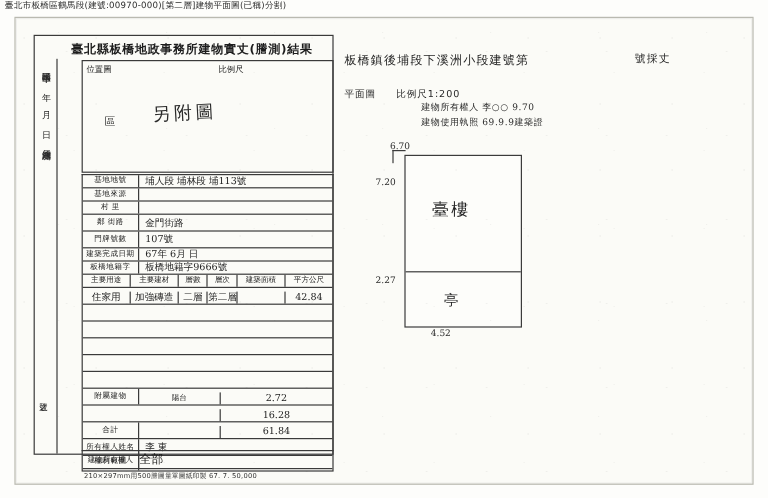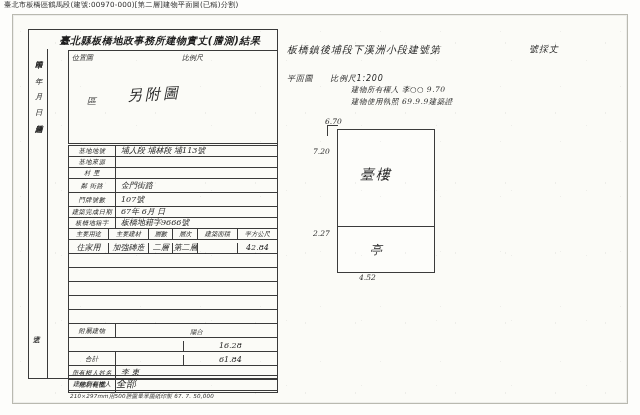--- a/index.html
+++ b/index.html
@@ -35,21 +35,20 @@
   
   .sheet {
     position: absolute;
     left: 12px;
     top: 14px;
     width: 614px;
     height: 388px;
     background: #fbfbf7;
     border: 1px solid #b9b9b0;
     box-shadow: 0 0 0 1px #ededea inset;
-    font-style: italic;
   }
   .sheet-inner {
     position: absolute;
     inset: 0;
   }
   
   .form {
     position: absolute;
     left: 15px;
     top: 14px;
@@ -537,20 +536,21 @@
                 <div class="cell" style="flex:0.6"></div>
                 <div class="cell" style="flex:1"></div>
                 <div class="cell" style="flex:1"></div>
               </div>
             </div>
 
             <div class="row tall">
               <div class="lbl">附屬建物</div>
               <div class="subrow">
                 <div class="cell" style="flex:1">陽台</div>
+                <div class="cell cellv" style="flex:1.4">2.72</div>
               </div>
             </div>
             <div class="row tall">
               <div class="lbl"></div>
               <div class="subrow">
                 <div class="cell" style="flex:1"></div>
                 <div class="cell cellv" style="flex:1.4">16.28</div>
               </div>
             </div>
             <div class="row tall">

